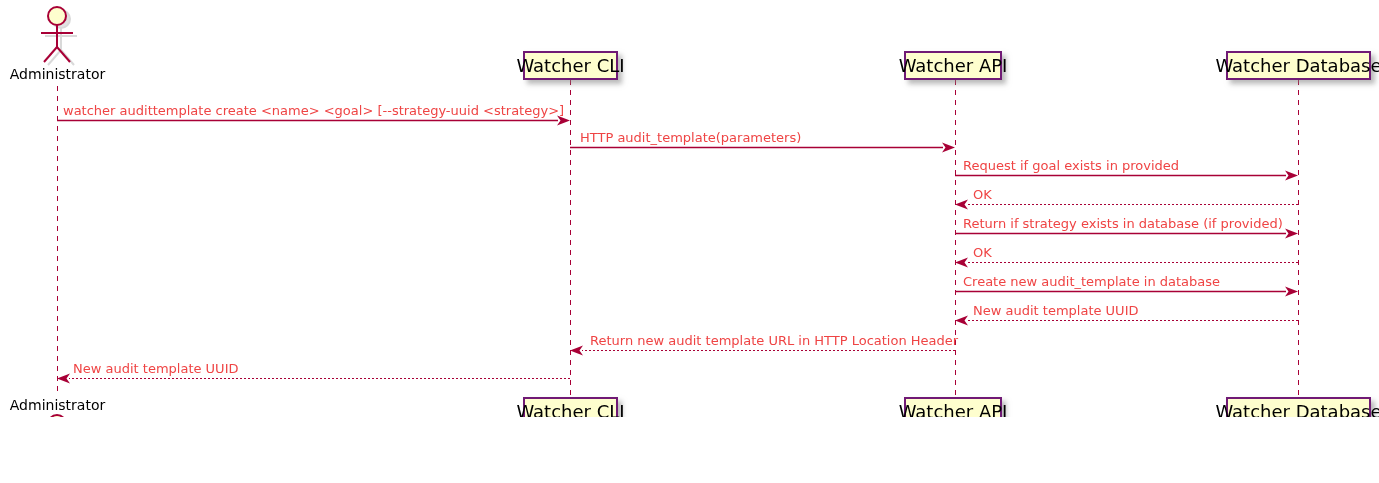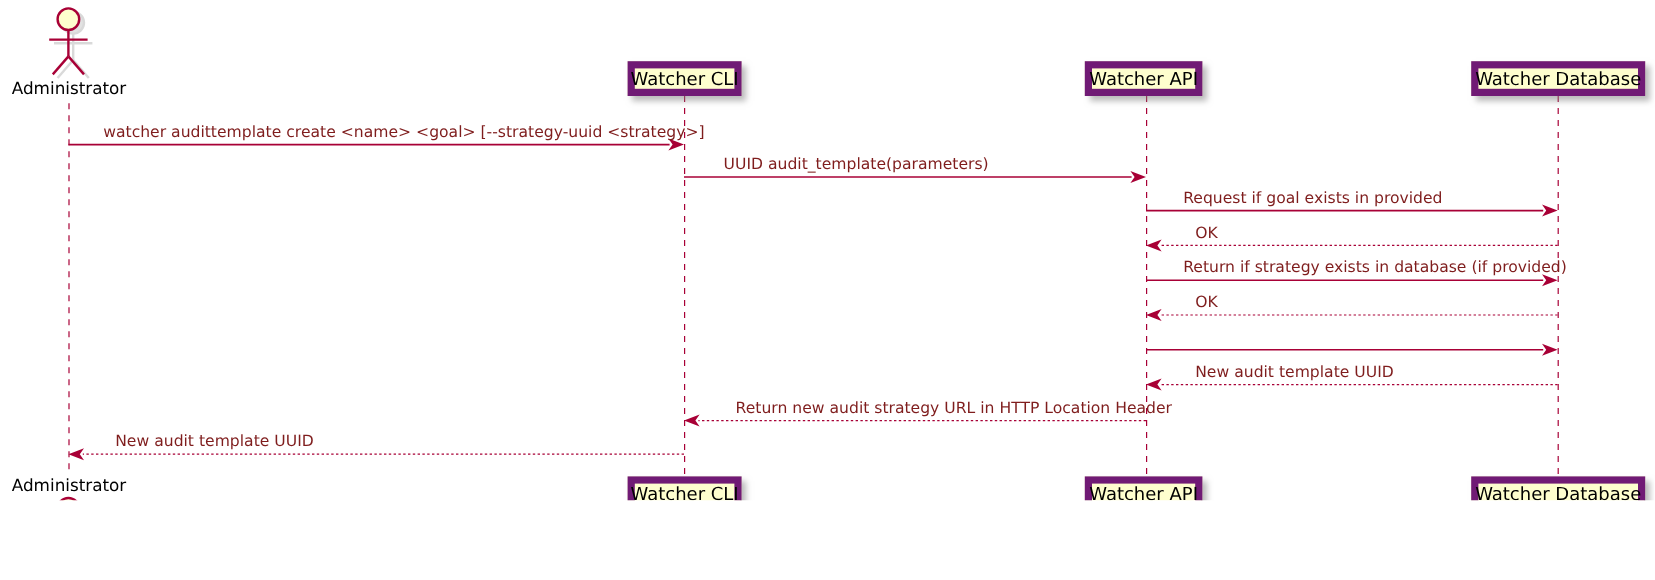--- a/index.html
+++ b/index.html
@@ -8,41 +8,40 @@
     width:1379px;height:417px;
     background:#ffffff;
     font-family:"DejaVu Sans","Liberation Sans",sans-serif;
     overflow:hidden;
   }
   #lines-svg{position:absolute;left:0;top:0;z-index:1;}
   .participant-box{
     position:absolute;
     box-sizing:border-box;
     background:#FEFECE;
-    border:6px solid #701a75;
+    border:2px solid #701a75;
     box-shadow:4px 4px 5px rgba(130,130,130,0.55);
     display:flex;align-items:center;justify-content:center;
-    font-size:15px;color:#000;
+    font-size:18px;color:#000;
     z-index:2;
     white-space:nowrap;
   }
   .actor-label{
     position:absolute;
     font-size:14px;color:#000;
     text-align:center;
     z-index:2;
     white-space:nowrap;
   }
   .msg-label{
     position:absolute;
-    font-size:13px;color:#7f1d1d;
+    font-size:13px;color:#ef4444;
     line-height:15px;
     white-space:nowrap;
     z-index:2;
-    margin-left:23px;
   }
 </style>
 </head>
 <body>
 
 <div id="canvas">
 
   <svg id="lines-svg" width="1379" height="483" viewBox="0 0 1379 483">
 
     <g stroke="#A80036" stroke-width="1" stroke-dasharray="5,5">
@@ -140,22 +139,23 @@
 
   <div class="participant-box" style="left:523px;top:51px;width:95px;height:29px;">Watcher CLI</div>
   <div class="participant-box" style="left:904px;top:51px;width:98px;height:29px;">Watcher API</div>
   <div class="participant-box" style="left:1226px;top:51px;width:145px;height:29px;">Watcher Database</div>
 
   <div class="participant-box" style="left:523px;top:397px;width:95px;height:29px;">Watcher CLI</div>
   <div class="participant-box" style="left:904px;top:397px;width:98px;height:29px;">Watcher API</div>
   <div class="participant-box" style="left:1226px;top:397px;width:145px;height:29px;">Watcher Database</div>
 
   <div class="msg-label" style="left:63px;top:103px;">watcher audittemplate create &lt;name&gt; &lt;goal&gt; [--strategy-uuid &lt;strategy&gt;]</div>
-  <div class="msg-label" style="left:580px;top:130px;">UUID audit_template(parameters)</div>
+  <div class="msg-label" style="left:580px;top:130px;">HTTP audit_template(parameters)</div>
   <div class="msg-label" style="left:963px;top:158px;">Request if goal exists in provided</div>
   <div class="msg-label" style="left:973px;top:187px;">OK</div>
   <div class="msg-label" style="left:963px;top:216px;">Return if strategy exists in database (if provided)</div>
   <div class="msg-label" style="left:973px;top:245px;">OK</div>
+  <div class="msg-label" style="left:963px;top:274px;">Create new audit_template in database</div>
   <div class="msg-label" style="left:973px;top:303px;">New audit template UUID</div>
-  <div class="msg-label" style="left:590px;top:333px;">Return new audit strategy URL in HTTP Location Header</div>
+  <div class="msg-label" style="left:590px;top:333px;">Return new audit template URL in HTTP Location Header</div>
   <div class="msg-label" style="left:73px;top:361px;">New audit template UUID</div>
 
 </div>
 
 </body></html>

